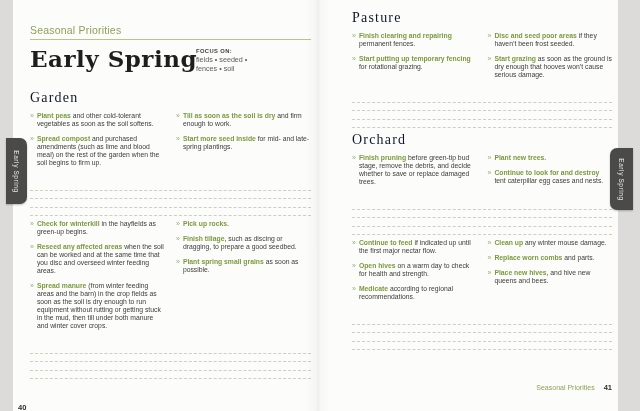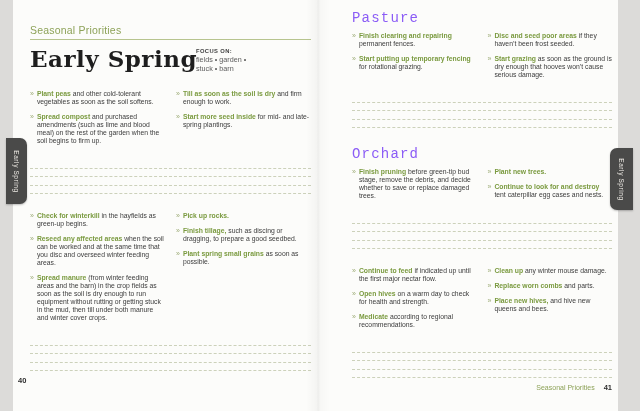--- a/index.html
+++ b/index.html
@@ -25,40 +25,40 @@
     margin:0; font-family:"DejaVu Serif", serif; font-weight:bold;
     font-size:23px; letter-spacing:0.5px; color:#1e1e1e; line-height:28px;
   }
   .focus { position:absolute; left:166px; top:3px; }
   .focus-label { font-size:5.8px; font-weight:bold; color:#3f3f3f; letter-spacing:0.4px; margin-bottom:1px; }
   .focus-line  { font-size:7.2px; color:#5b5b5b; line-height:9px; }
 
   
   section { display:block; }
   .sec-title {
-    margin:0 0 6px 0; font-family:Liberation Mono, monospace; font-weight:normal;
-    font-size:14px; color:#8b5cf6; letter-spacing:1.2px;
+    margin:0 0 6px 0; font-family:Liberation Serif, serif; font-weight:normal;
+    font-size:14px; color:#0f172a; letter-spacing:1.2px;
   }
   .mt-a { margin-top:9px; }
-  .mt-b { margin-top:18px; }
+  .mt-b { margin-top:4px; }
 
   .cols { display:flex; gap:11px; }
   .col  { flex:1; min-width:0; }
 
   .item { display:flex; margin-bottom:7px; }
   .marker { flex:none; color:#9dac77; font-size:7px; line-height:8px; margin-right:3px; }
   .itext  { margin:0; font-size:6.8px; line-height:8px; color:#3c3c3c; }
   .lead   { color:#7a9a3f; font-weight:bold; }
 
   .notelines { margin-top:8px; }
   .noteline  { height:7.5px; border-bottom:1px dashed #ccd1ba; }
 
   
   .folio-left {
-    position:absolute; left:5px; top:376px;
+    position:absolute; left:5px; top:403px;
     font-size:7.5px; font-weight:bold; color:#2e2e2e;
   }
   .footer-right {
     position:absolute; right:6px; top:383px;
     display:flex; align-items:baseline; gap:9px;
   }
   .footer-label { font-size:7px; color:#8da258; }
   .footer-num   { font-size:7.5px; font-weight:bold; color:#2e2e2e; }
 
   
@@ -88,26 +88,27 @@
 <div class="canvas">
 
   <div class="page page-left">
 
     <div class="eyebrow">Seasonal Priorities</div>
 
     <div class="titlerow">
       <h1 class="title">Early Spring</h1>
       <div class="focus">
         <div class="focus-label">FOCUS ON:</div>
-        <div class="focus-line">fields • garden •</div>
-        <div class="focus-line">stuck • barn</div>
+        <div class="focus-line">fields • seeded •</div>
+        <div class="focus-line">fences • soil</div>
       </div>
     </div>
 
     <section class="mt-a">
+      <h2 class="sec-title">Garden</h2>
       <div class="cols">
         <div class="col">
             <div class="item">
               <span class="marker">»</span>
               <p class="itext"><span class="lead">Plant peas</span><span> and other cold-tolerant vegetables as soon as the soil softens.</span></p>
             </div>
             <div class="item">
               <span class="marker">»</span>
               <p class="itext"><span class="lead">Spread compost</span><span> and purchased amendments (such as lime and blood meal) on the rest of the garden when the soil begins to firm up.</span></p>
             </div>

